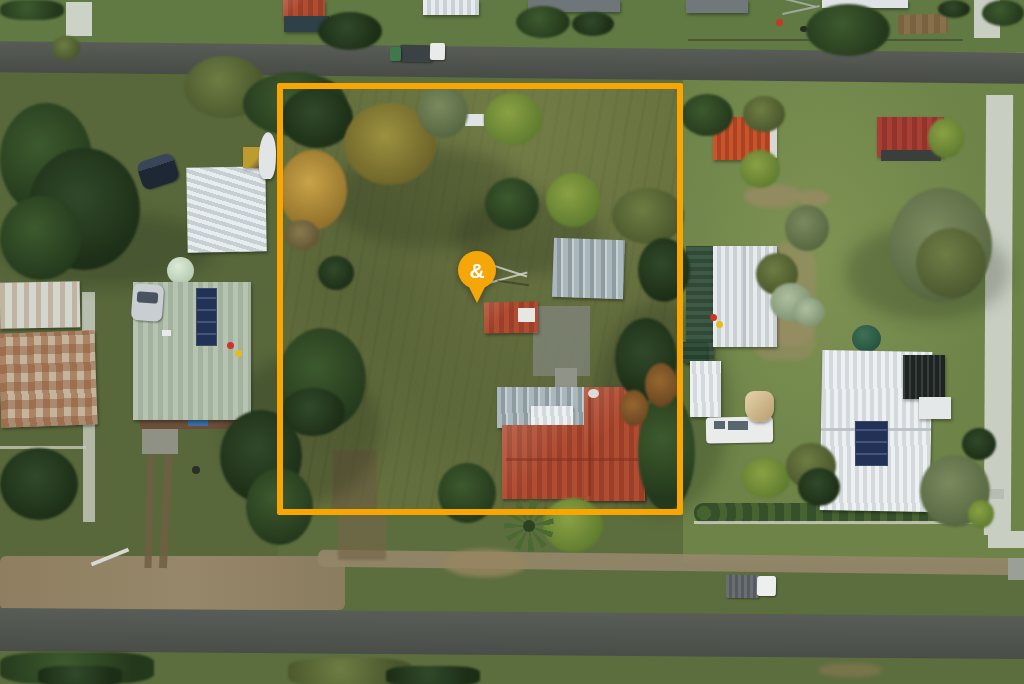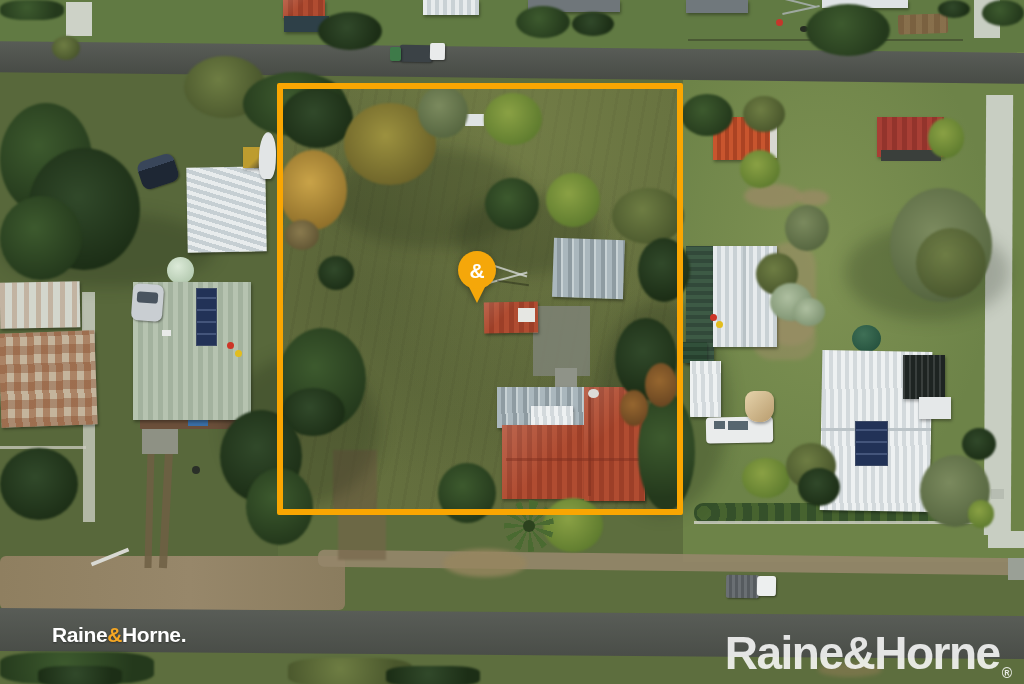--- a/index.html
+++ b/index.html
@@ -227,16 +227,14 @@
   <div class="palm" style="left:504px;top:500px;width:50px;height:52px"></div>
   <div class="abs" style="left:523px;top:520px;width:12px;height:12px;background:#2c421e;border-radius:50%"></div>
 
   <div id="boundary"></div>
   <div id="pin">
     <div class="pin-tail"></div>
     <div class="pin-head">
       <span class="pin-amp">&amp;</span>
     </div>
   </div>
-  <div id="logo-sm"><span>Raine</span><span class="amp">&amp;</span><span>Horne</span><span>.</span></div>
-  <div id="wm"><span>Raine</span><span>&amp;</span><span>Horne</span><span class="reg">®</span></div>
 
 </div>
 
 </body></html>

